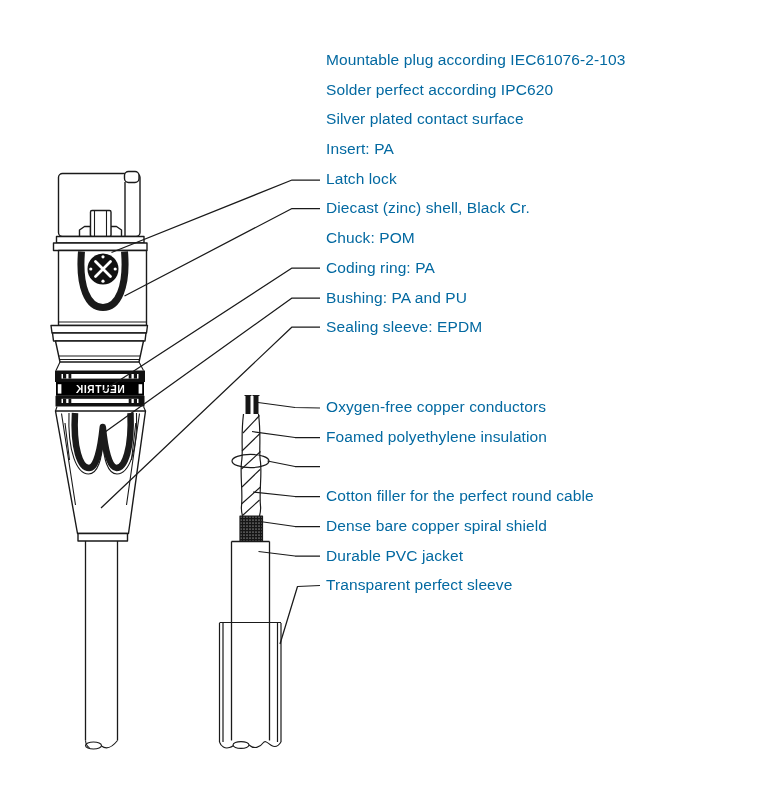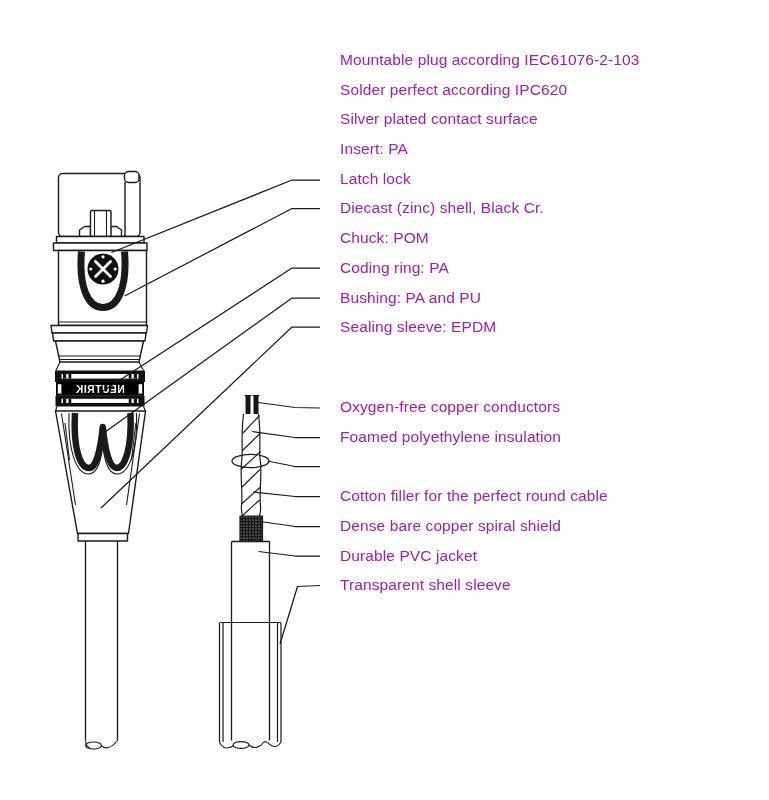--- a/index.html
+++ b/index.html
@@ -2,22 +2,22 @@
 <html><head>
 <meta charset="utf-8">
 <style>
   html,body{margin:0;padding:0;background:#fff;}
   .canvas{
     position:relative;width:769px;height:800px;background:#ffffff;
     font-family:"Liberation Sans", sans-serif;overflow:hidden;
   }
   .art{position:absolute;left:0;top:0;z-index:0;}
   .lbl{
-    position:absolute;left:340px;z-index:1;
-    font-size:15.5px;line-height:20px;color:#a21caf;
+    position:absolute;left:326px;z-index:1;
+    font-size:15.5px;line-height:20px;color:#0369a1;
     white-space:nowrap;letter-spacing:0.1px;text-align:right;
   }
 </style>
 </head>
 <body>
 
 <div class="canvas">
 
   <svg class="art" width="769" height="800" viewBox="0 0 769 800">
     <defs>
@@ -156,15 +156,15 @@
   <div class="lbl" style="top:228px">Chuck: POM</div>
   <div class="lbl" style="top:258px">Coding ring: PA</div>
   <div class="lbl" style="top:288px">Bushing: PA and PU</div>
   <div class="lbl" style="top:317px">Sealing sleeve: EPDM</div>
 
   <div class="lbl" style="top:397px">Oxygen-free copper conductors</div>
   <div class="lbl" style="top:427px">Foamed polyethylene insulation</div>
   <div class="lbl" style="top:486px">Cotton filler for the perfect round cable</div>
   <div class="lbl" style="top:516px">Dense bare copper spiral shield</div>
   <div class="lbl" style="top:546px">Durable PVC jacket</div>
-  <div class="lbl" style="top:575px">Transparent shell sleeve</div>
+  <div class="lbl" style="top:575px">Transparent perfect sleeve</div>
 
 </div>
 
 </body></html>

